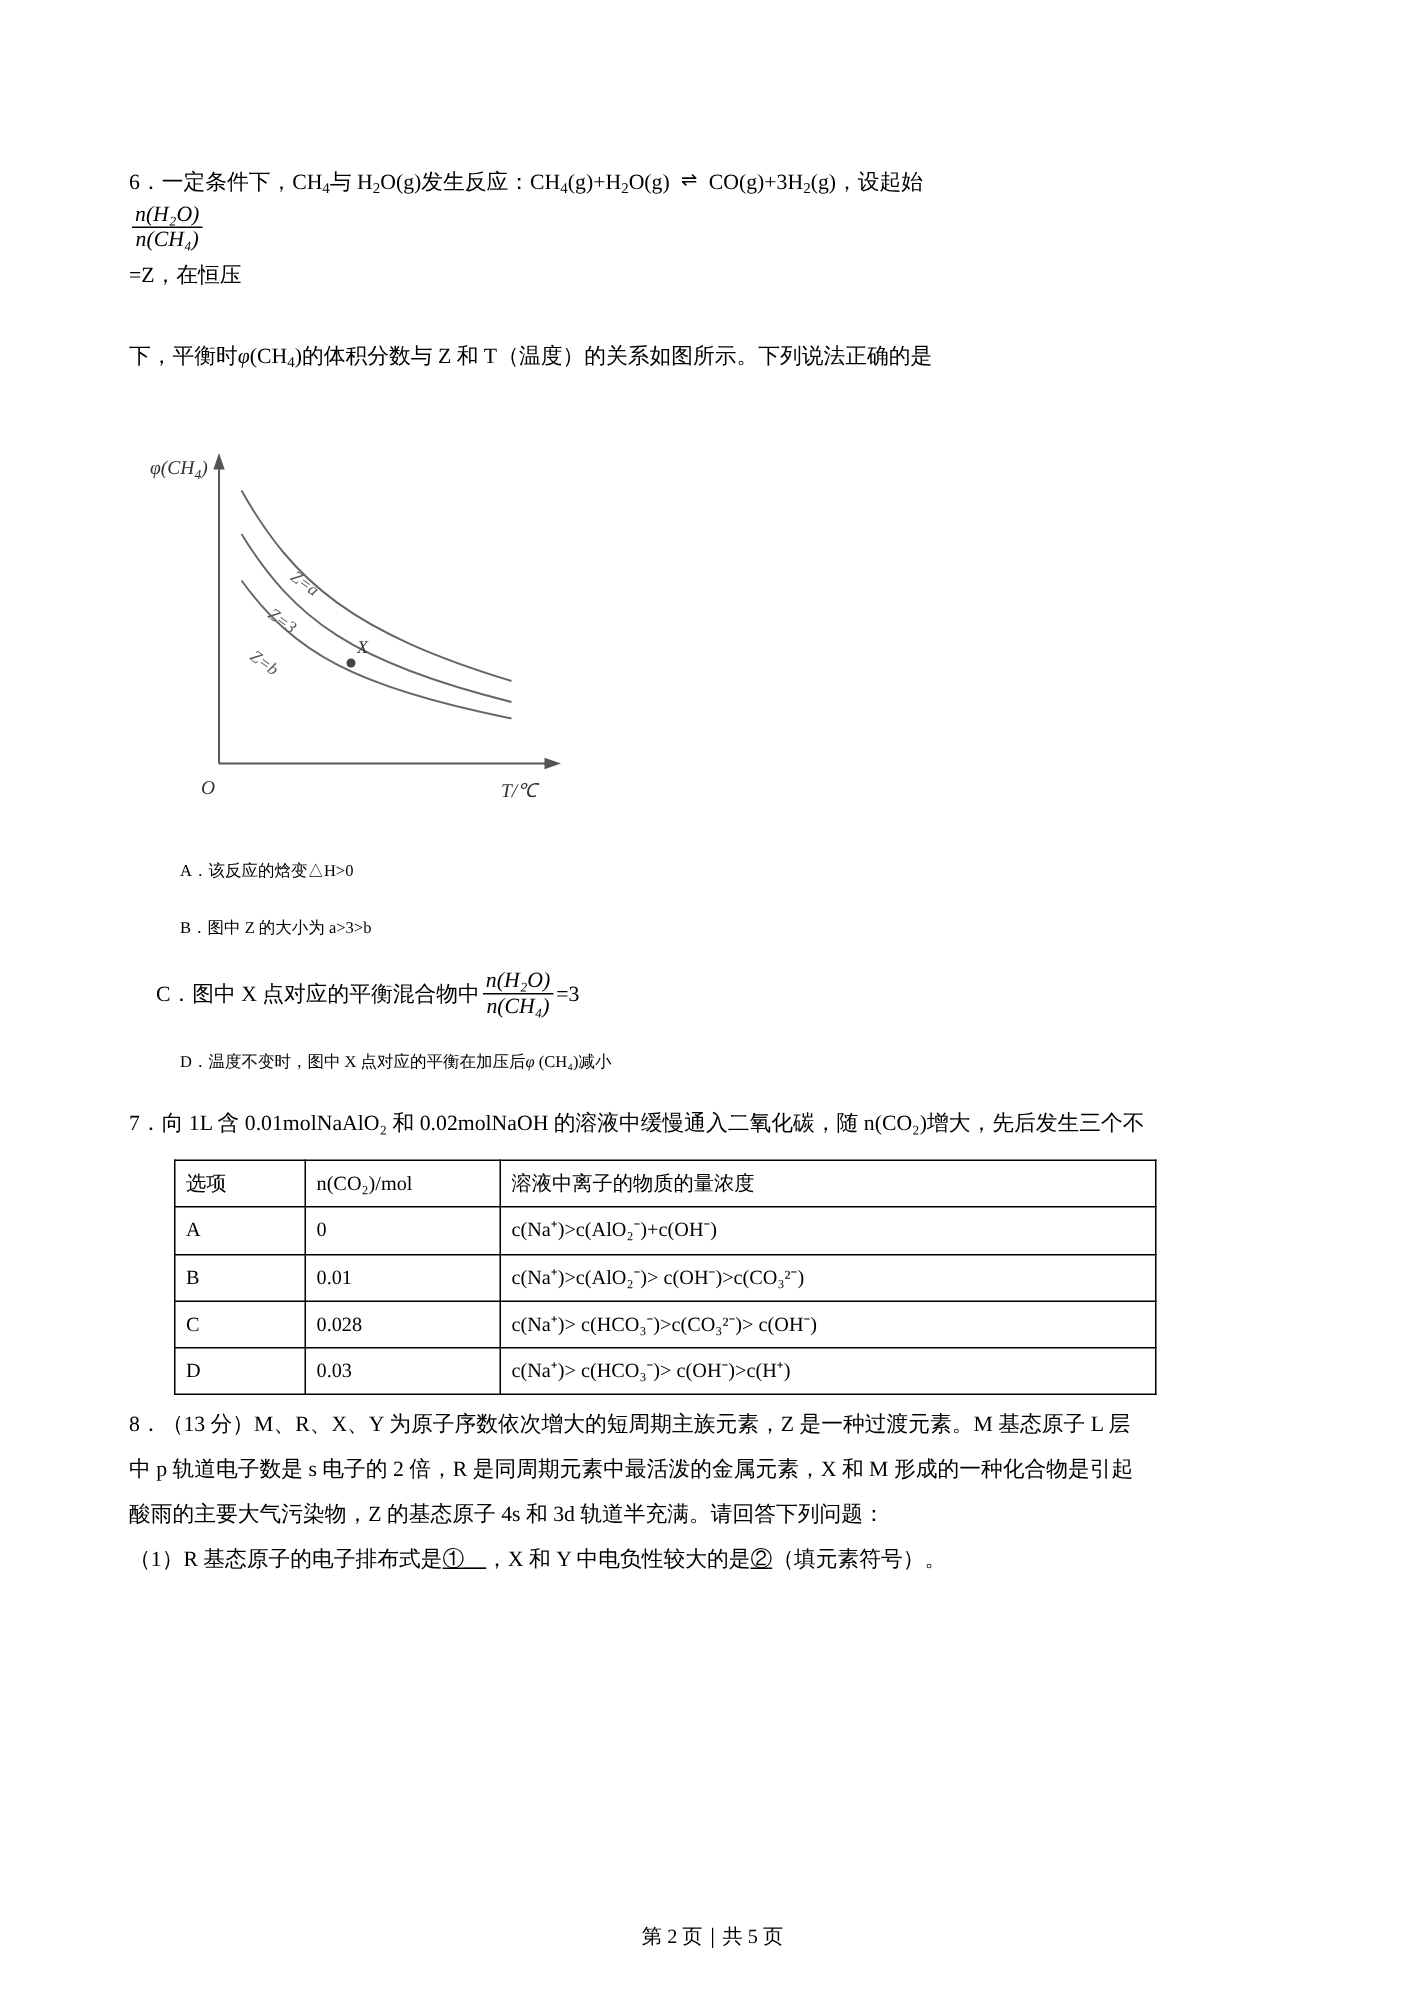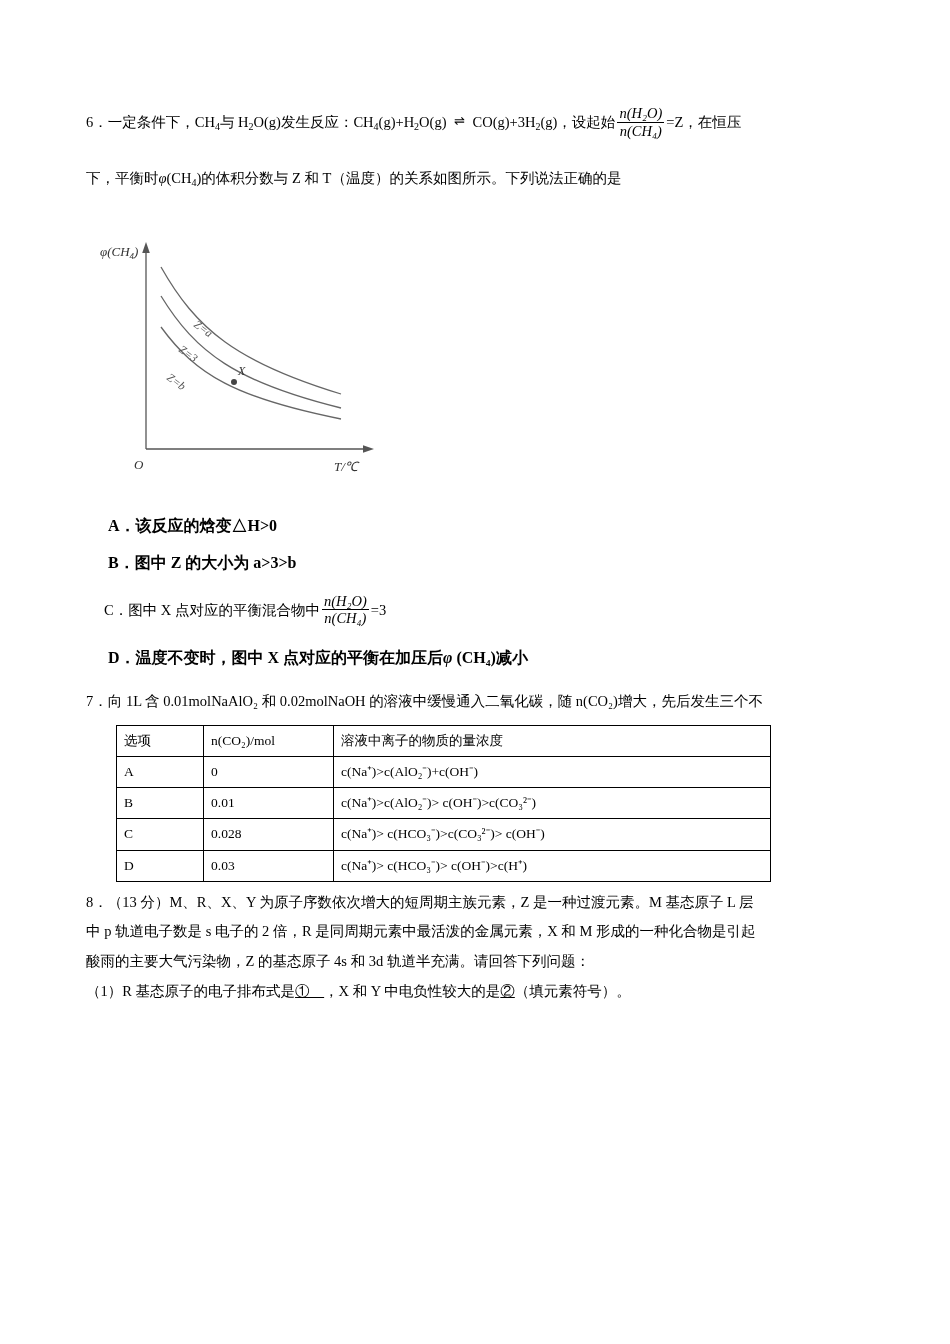--- a/index.html
+++ b/index.html
@@ -63,25 +63,24 @@
     height: 250px;
     position: relative;
   }
   .chart {
     position: absolute;
     left: 0px;
     top: 0px;
   }
   
   .opt {
-    font-size: 16px;
+    font-size: 11px;
     line-height: 2.05;
-    margin: 4px;
+    margin: 16px;
     padding-left: 18px;
-    font-weight: bold;
   }
   .opt-c {
     display: flex;
     align-items: center;
     padding-left: 18px;
     font-size: 14.5px;
     line-height: 1.2;
     margin: 14px 0 14px 0;
   }
   
@@ -110,21 +109,21 @@
   }
   .ital { font-style: italic; }
   .blankline { text-decoration: underline; }
 </style>
 </head>
 <body>
 
 <div class="page">
 
   <div>
-    <div class="qline" style="display:flex; align-items:flex-start;">
+    <div class="qline" style="display:flex; align-items:flex-start;flex-direction:column;">
       <span style="white-space:nowrap;">
         <span>6．</span><span>一定条件下，CH</span><span class="sub">4</span><span>与 H</span><span class="sub">2</span><span>O(g)发生反应：CH</span><span class="sub">4</span><span>(g)+H</span><span class="sub">2</span><span>O(g)</span><span class="eqarrow">⇌</span><span>CO(g)+3H</span><span class="sub">2</span><span>(g)，设起始</span>
       </span>
       <span class="frac" style="margin-top:-2px;">
         <span class="num">n(H₂O)</span>
         <span class="den">n(CH₄)</span>
       </span>
       <span style="white-space:nowrap;">=Z，在恒压</span>
     </div>
     <div class="qline" style="margin-top:24px;">
@@ -206,13 +205,14 @@
       </table>
   </div>
 
   <div style="margin-top:4px;">
     <p class="qline"><span>8．</span><span>（13 分）M、R、X、Y 为原子序数依次增大的短周期主族元素，Z 是一种过渡元素。M 基态原子 L 层</span></p>
     <p class="qline">中 p 轨道电子数是 s 电子的 2 倍，R 是同周期元素中最活泼的金属元素，X 和 M 形成的一种化合物是引起</p>
     <p class="qline">酸雨的主要大气污染物，Z 的基态原子 4s 和 3d 轨道半充满。请回答下列问题：</p>
     <p class="qline"><span>（1）R 基态原子的电子排布式是</span><span class="blankline">①__</span><span>，X 和 Y 中电负性较大的是</span><span class="blankline">②</span><span>（填元素符号）。</span></p>
   </div>
 
+  <div class="footer">第 2 页｜共 5 页</div>
 </div>
 
 </body></html>

